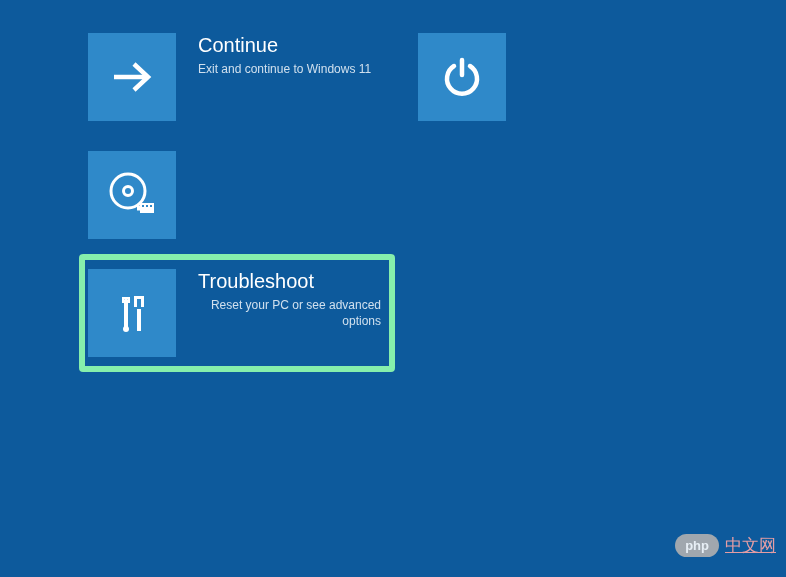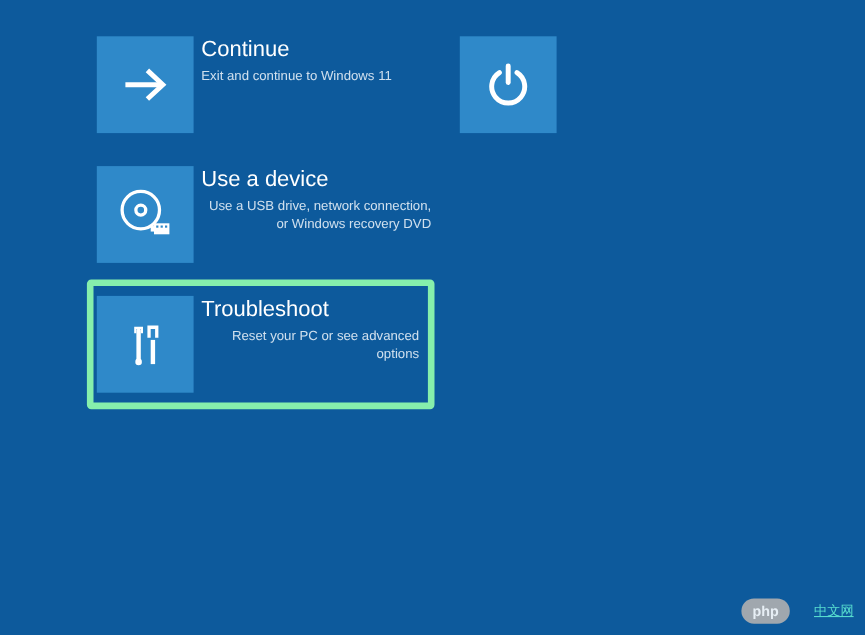--- a/index.html
+++ b/index.html
@@ -37,21 +37,21 @@
     }
     .col-left {
       width: 310px;
     }
     .col-right {
       width: 280px;
     }
     .option-tile {
       display: flex;
       align-items: flex-start;
-      gap: 7px;
+      gap: 22px;
       cursor: pointer;
       padding: 0;
       border: 3px solid transparent;
     }
     .option-tile.highlighted {
       border: 6px solid #86efac;
       border-radius: 4px;
       padding: 9px 8px 9px 3px;
       margin-left: -6px;
       margin-top: -12px;
@@ -76,39 +76,39 @@
     }
     .option-desc {
       font-size: 12px;
       font-weight: 400;
       color: #d0e0ee;
       line-height: 1.35;
       text-align: right;
     }
     .watermark {
       position: absolute;
-      bottom: 10px;
+      bottom: 20px;
       right: 10px;
       display: flex;
       align-items: center;
-      gap: 22px;
+      gap: 6px;
       opacity: 0.9;
     }
     .watermark-badge {
       background: #b0b0b0;
       color: #fff;
       font-weight: bold;
       font-size: 13px;
       border-radius: 14px;
       padding: 4px 10px;
       font-family: Arial, sans-serif;
     }
     .watermark-text {
-      color: #5eead4;
-      font-size: 12px;
+      color: #fca5a5;
+      font-size: 17px;
       font-family: Arial, sans-serif;
       text-decoration: underline;
     }
   </style>
 </head>
 <body>
 
 <div class="container">
 
   <div class="options-grid">
@@ -133,24 +133,20 @@
         <div class="icon-box">
           <svg width="56" height="56" viewBox="0 0 56 56">
             <circle cx="24" cy="24" r="17" stroke="#ffffff" stroke-width="3" fill="none"></circle>
             <circle cx="24" cy="24" r="4.5" stroke="#ffffff" stroke-width="3" fill="none"></circle>
             <rect x="36" y="36" width="14" height="10" fill="#ffffff"></rect>
             <rect x="33" y="38.5" width="3.5" height="5" fill="#ffffff"></rect>
             <rect x="38" y="38" width="2" height="2" fill="#2f89c9"></rect>
             <rect x="42" y="38" width="2" height="2" fill="#2f89c9"></rect>
             <rect x="46" y="38" width="2" height="2" fill="#2f89c9"></rect>
           </svg>
-        </div>
-        <div class="option-text">
-          <div class="option-title">Use a device</div>
-          <div class="option-desc">Use a USB drive, network connection, or Windows recovery DVD</div>
         </div>
       </div>
 
       <div class="option-tile highlighted">
         <div class="icon-box">
           <svg width="48" height="48" viewBox="0 0 48 48">
             <g fill="#ffffff">
               <rect x="16" y="10" width="4" height="30" rx="1"></rect>
               <path d="M 14 8 L 22 8 L 22 14 L 20 14 L 20 10 L 16 10 L 16 14 L 14 14 Z"></path>
               <circle cx="18" cy="40" r="3"></circle>

